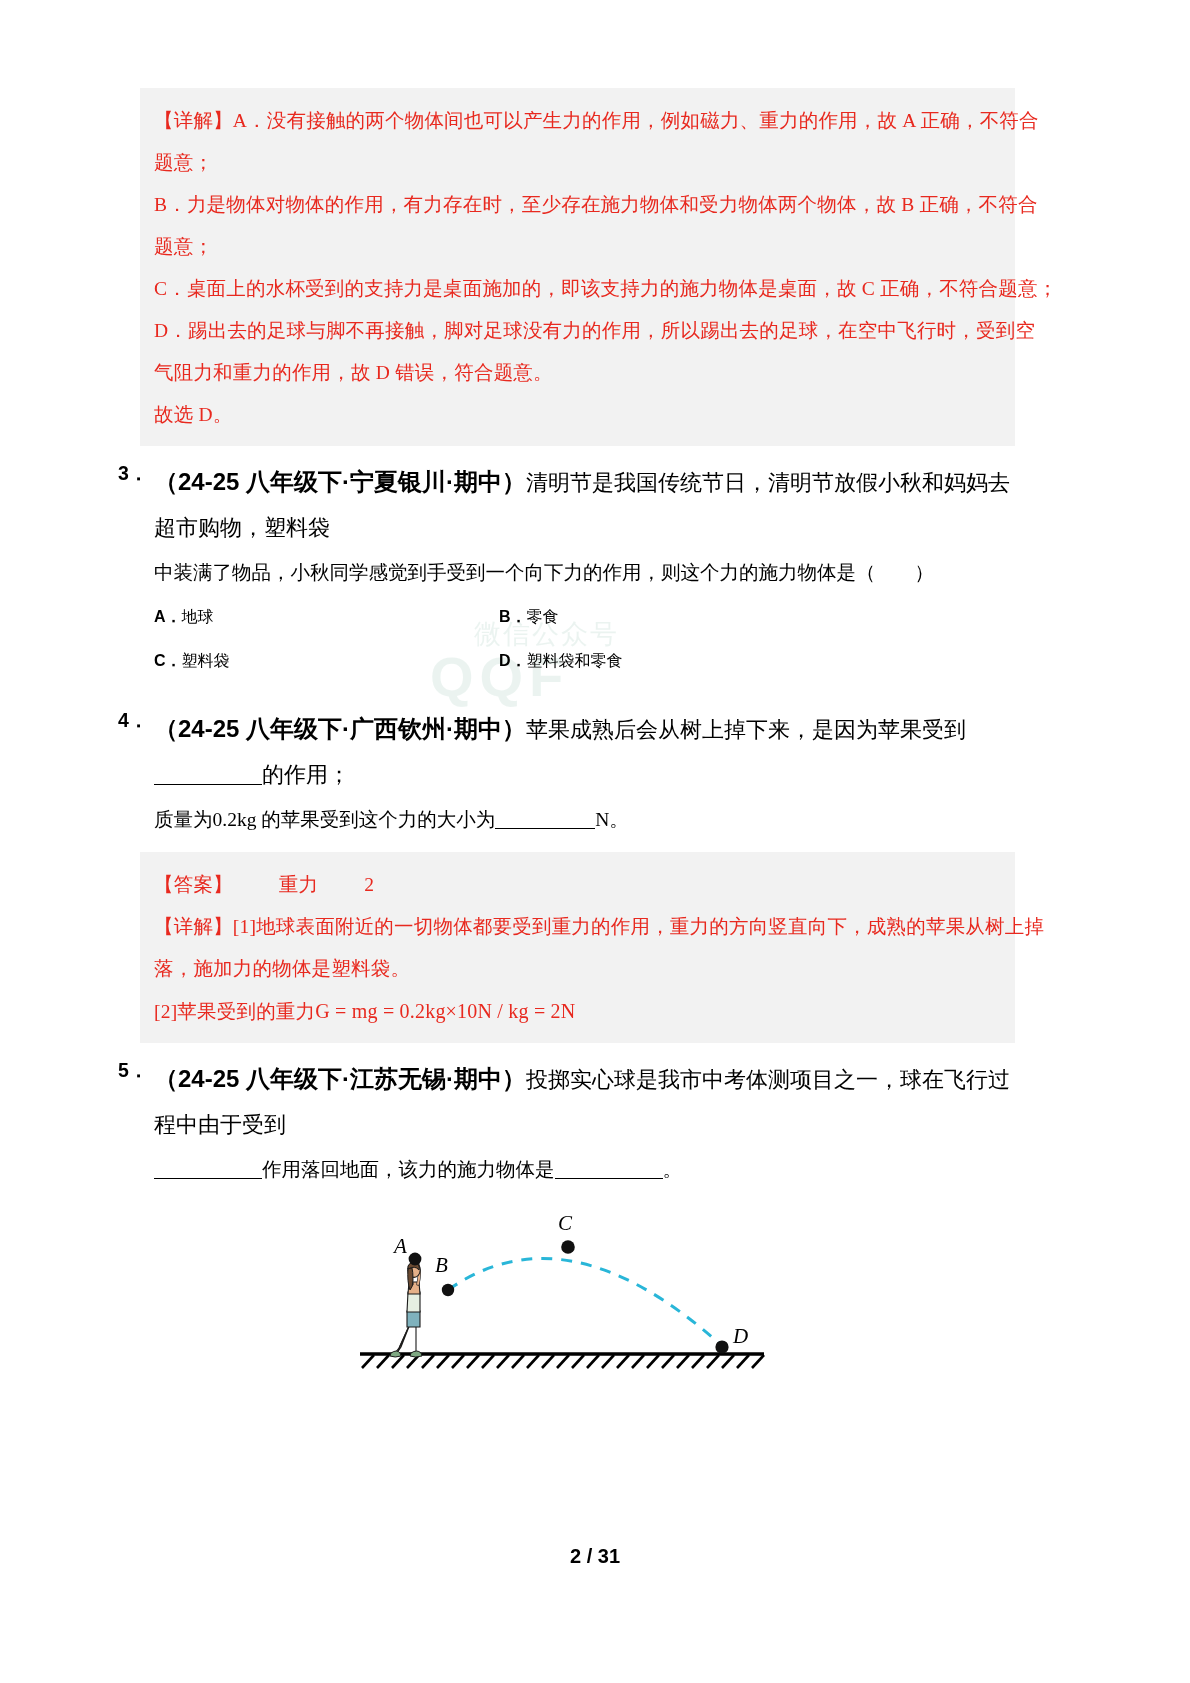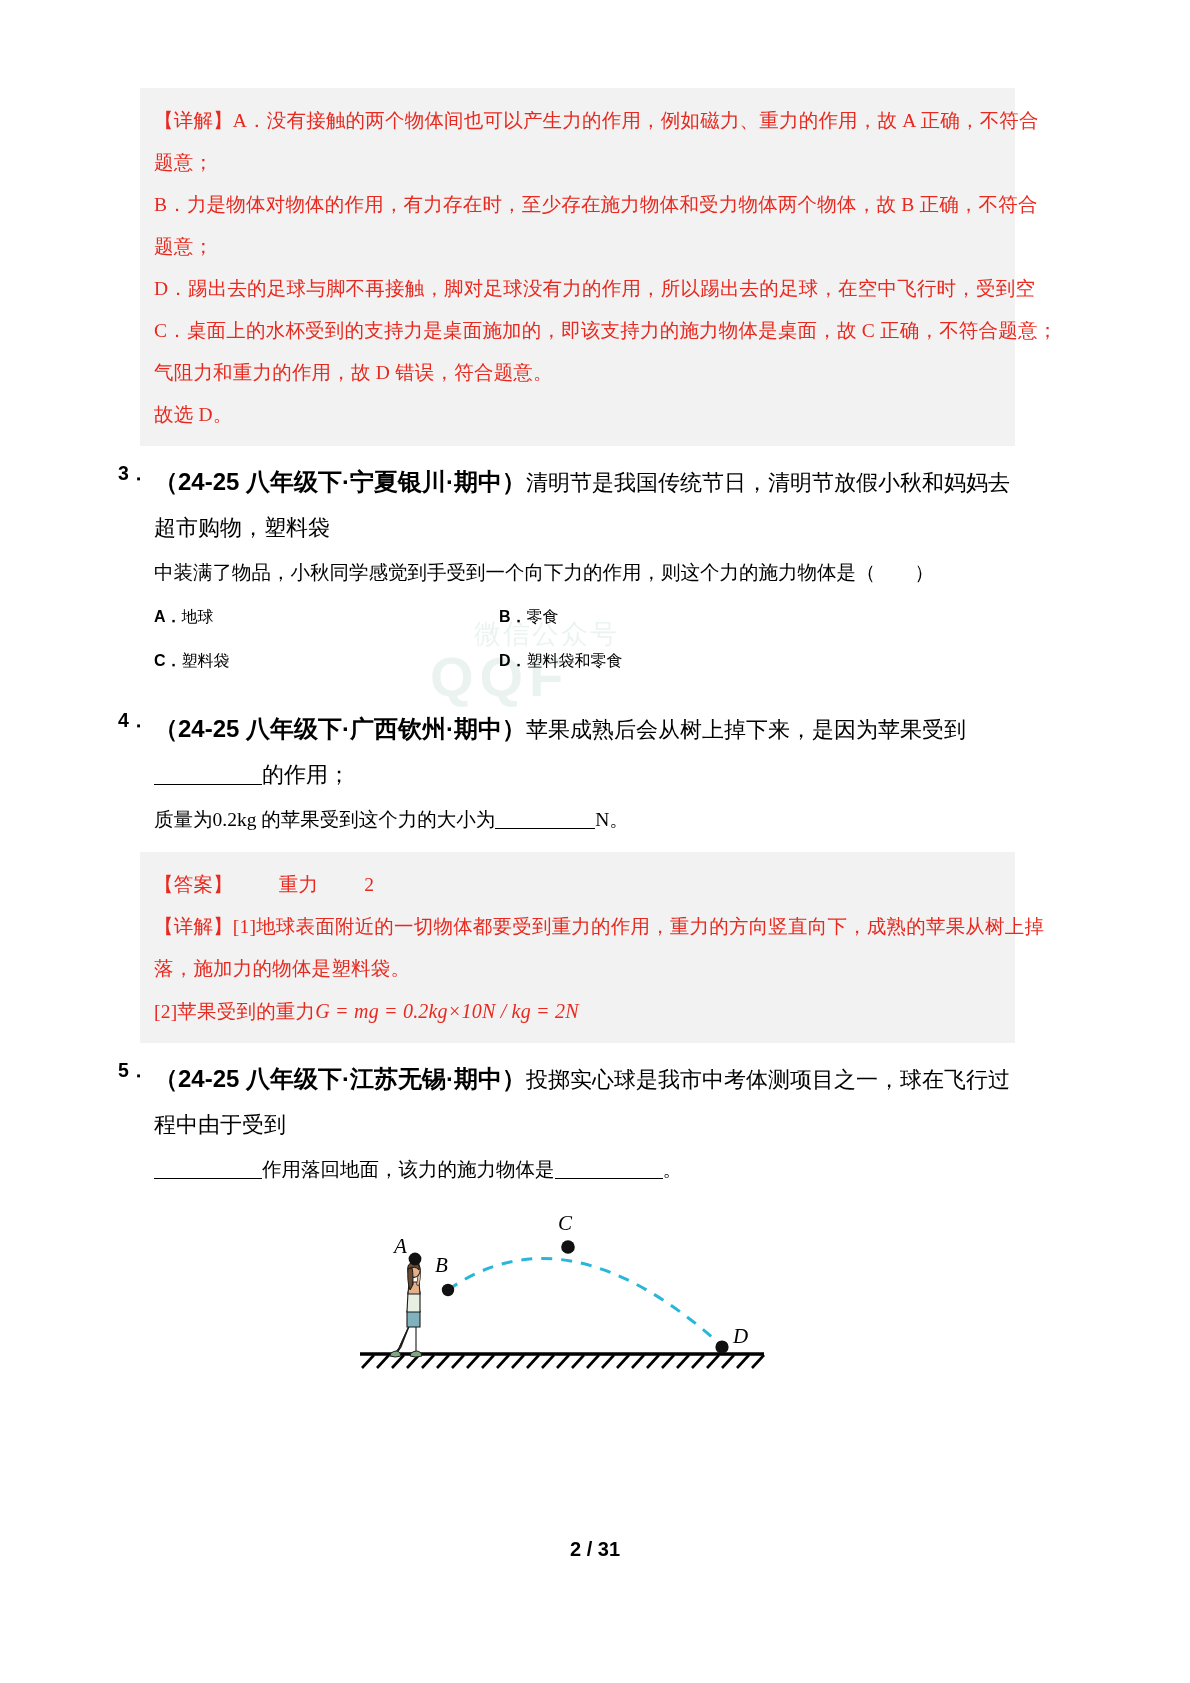--- a/index.html
+++ b/index.html
@@ -110,42 +110,42 @@
     width: 108px;
     vertical-align: -3px;
   }
   .blank-sm { width: 100px; }
 
   
   .mathf {
     font-family: "Liberation Serif", "DejaVu Serif", serif;
     font-size: 20px;
   }
-  .mi { font-style: italic; }
+  .mi { }
 
   
   .figure-wrap {
     position: relative;
     width: 1190px;
     height: 190px;
     margin-top: 6px;
   }
   .figure {
     position: absolute;
     left: 352px;
     top: 0;
     width: 420px;
     height: 185px;
   }
 
   
   .footer {
     position: absolute;
     left: 0;
-    bottom: 122px;
+    bottom: 115px;
     width: 1190px;
     text-align: center;
     font-family: "Liberation Sans", sans-serif;
     font-weight: bold;
     font-size: 20px;
     color: #000;
     margin-top: 36px;
   }
 </style>
 </head>
@@ -158,22 +158,22 @@
     <div class="wm-bot">QQF</div>
   </div>
 
   <div class="content">
 
     <div class="shaded">
       <p>【详解】A．没有接触的两个物体间也可以产生力的作用，例如磁力、重力的作用，故 A 正确，不符合</p>
       <p>题意；</p>
       <p>B．力是物体对物体的作用，有力存在时，至少存在施力物体和受力物体两个物体，故 B 正确，不符合</p>
       <p>题意；</p>
+      <p>C．桌面上的水杯受到的支持力是桌面施加的，即该支持力的施力物体是桌面，故 C 正确，不符合题意；</p>
       <p>D．踢出去的足球与脚不再接触，脚对足球没有力的作用，所以踢出去的足球，在空中飞行时，受到空</p>
-      <p>C．桌面上的水杯受到的支持力是桌面施加的，即该支持力的施力物体是桌面，故 C 正确，不符合题意；</p>
       <p>气阻力和重力的作用，故 D 错误，符合题意。</p>
       <p>故选 D。</p>
     </div>
 
     <div class="question">
       <span class="qnum">3．</span>
       <div class="qbody">
         <p><span class="src">（24-25 八年级下·宁夏银川·期中）</span><span class="srcname">清明节是我国传统节日，清明节放假小秋和妈妈去超市购物，塑料袋</span></p>
         <p>中装满了物品，小秋同学感觉到手受到一个向下力的作用，则这个力的施力物体是（　　）</p>
       </div>

